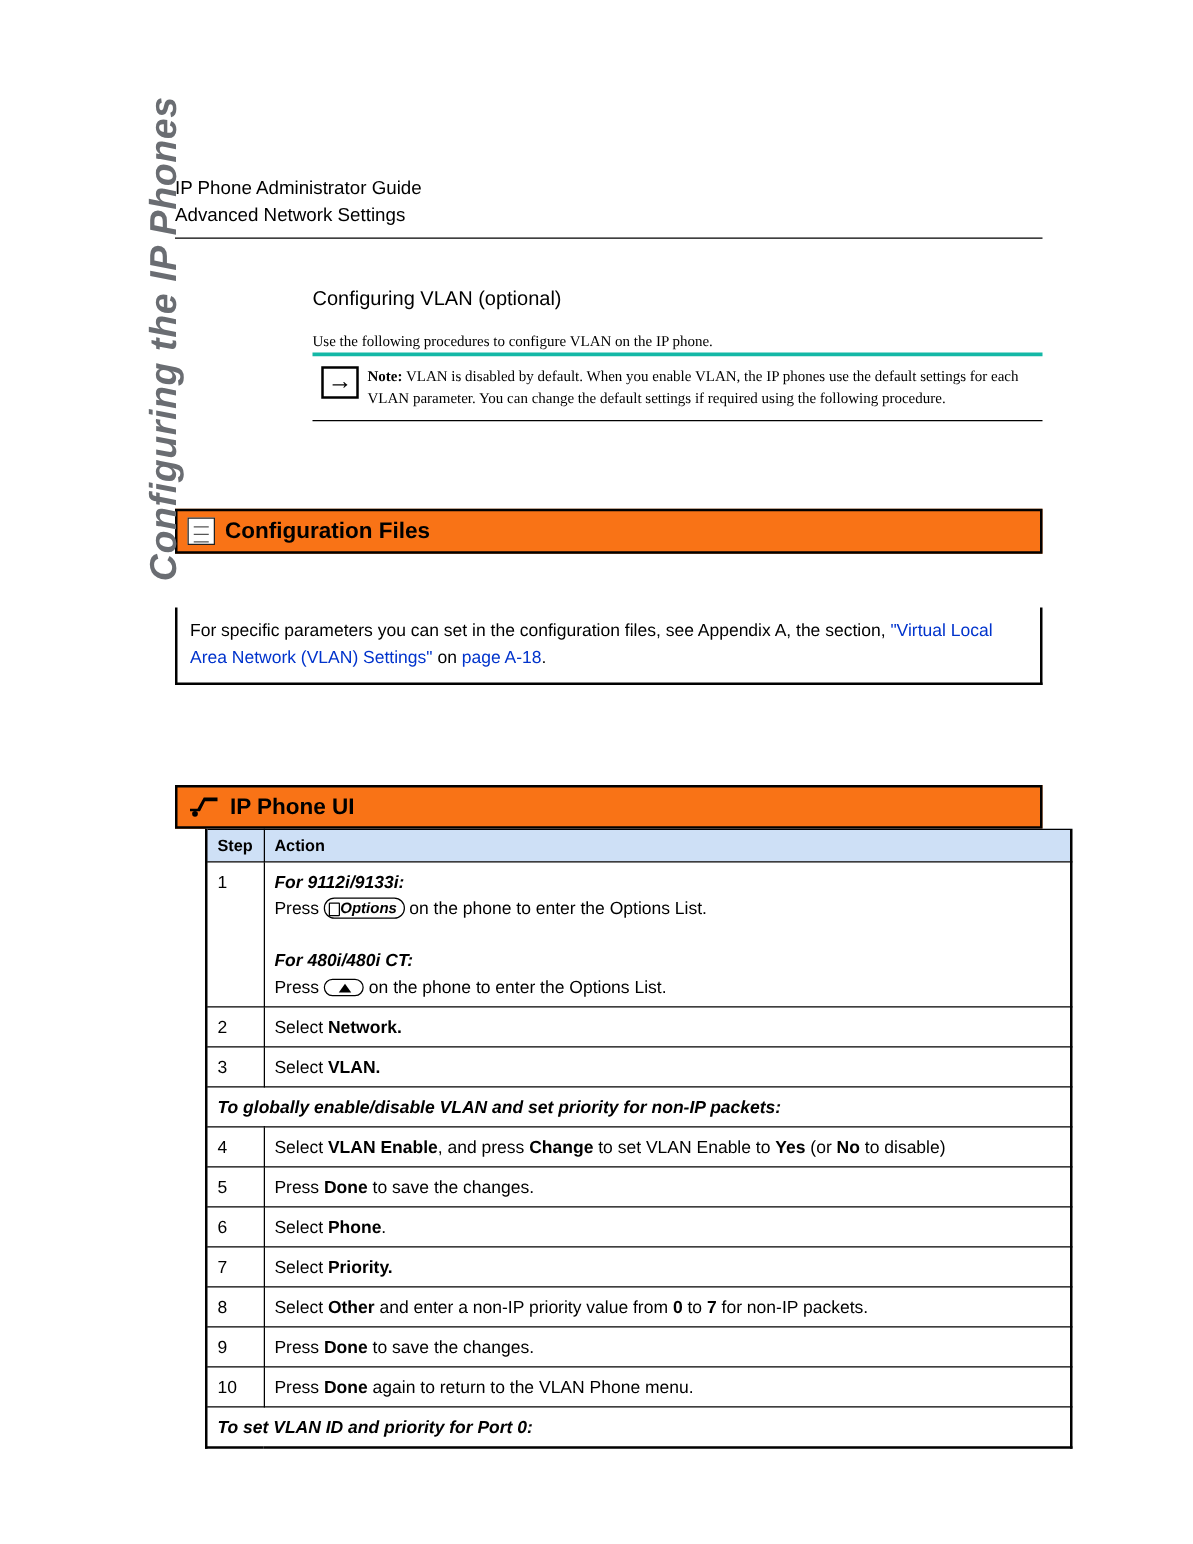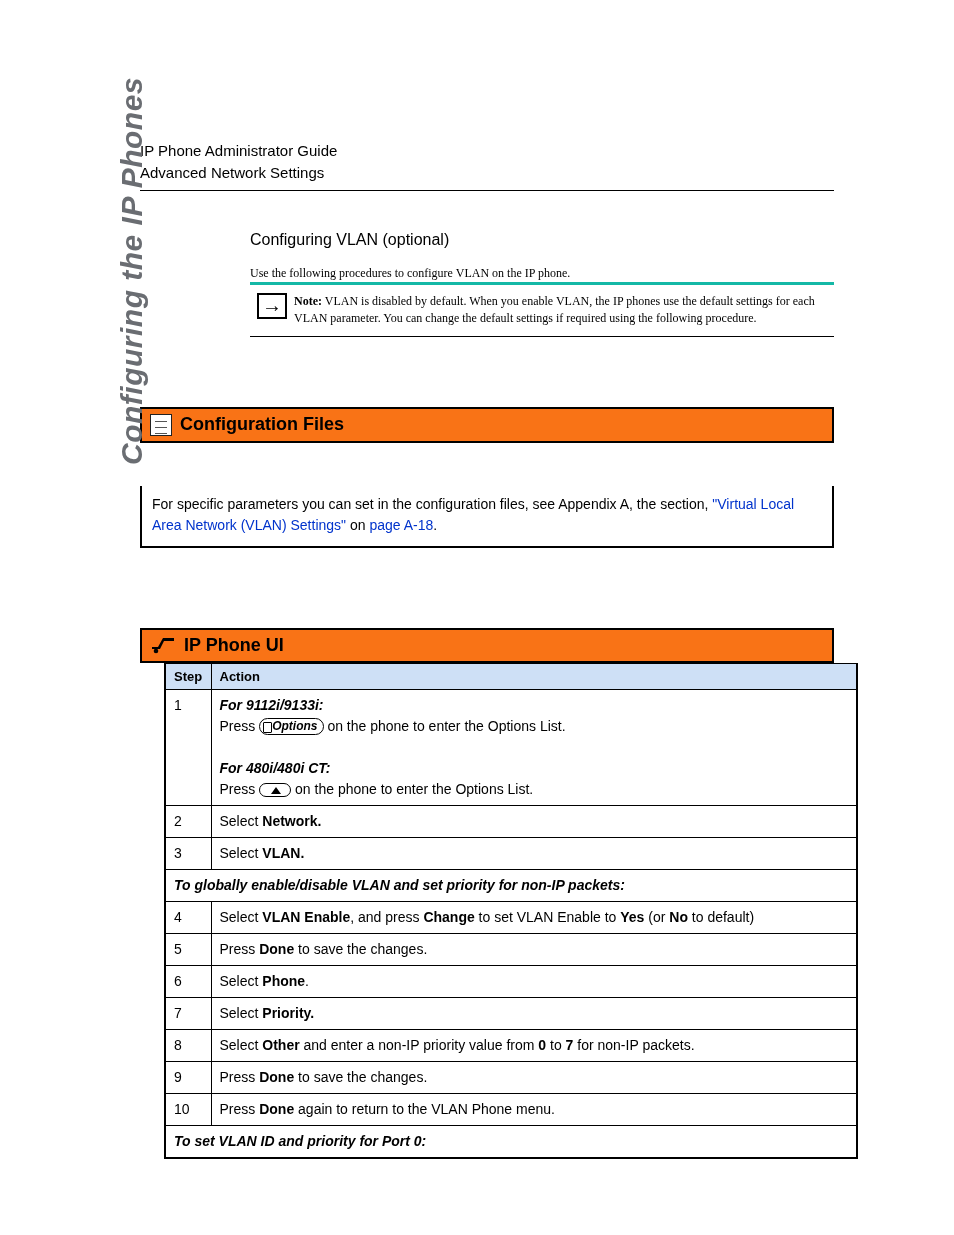--- a/index.html
+++ b/index.html
@@ -191,21 +191,21 @@
         <td>3</td>
         <td><span>Select </span><span class="b">VLAN.</span></td>
       </tr>
 
       <tr>
         <td colspan="2" class="span-row">To globally enable/disable VLAN and set priority for non-IP packets:</td>
       </tr>
 
       <tr>
         <td>4</td>
-        <td><span>Select </span><span class="b">VLAN Enable</span><span>, and press </span><span class="b">Change</span><span> to set VLAN Enable to </span><span class="b">Yes</span><span> (or </span><span class="b">No</span><span> to default)</span></td>
+        <td><span>Select </span><span class="b">VLAN Enable</span><span>, and press </span><span class="b">Change</span><span> to set VLAN Enable to </span><span class="b">Yes</span><span> (or </span><span class="b">No</span><span> to disable)</span></td>
       </tr>
 
       <tr>
         <td>5</td>
         <td><span>Press </span><span class="b">Done</span><span> to save the changes.</span></td>
       </tr>
 
       <tr>
         <td>6</td>
         <td><span>Select </span><span class="b">Phone</span><span>.</span></td>

